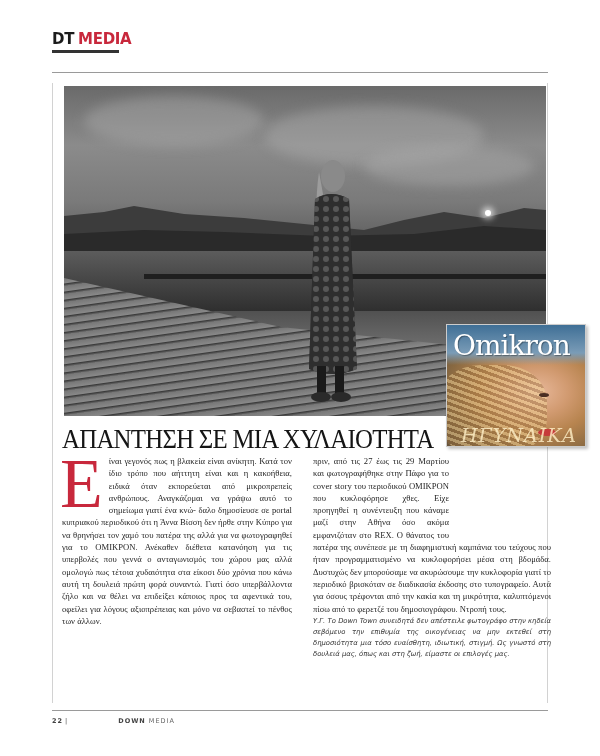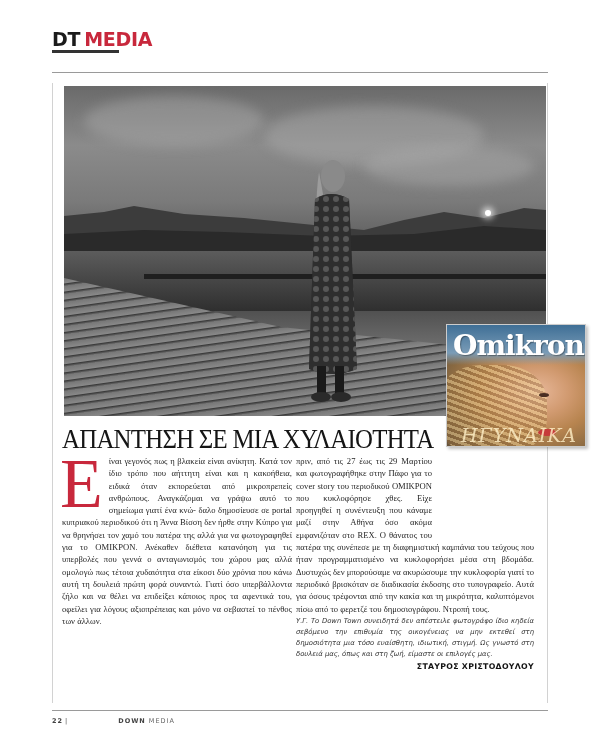--- a/index.html
+++ b/index.html
@@ -1,20 +1,20 @@
 <!DOCTYPE html>
 <html><head>
   <meta charset="utf-8">
   <style>
     * { box-sizing: border-box; margin: 0; padding: 0; }
     html, body { width: 600px; height: 756px; background: #ffffff; overflow: hidden; }
     body { position: relative; font-family: "DejaVu Serif", serif; color: #222; }
 
     .section-header { position: absolute; left: 52px; top: 30px; }
-    .section-header .brand { font-family: "DejaVu Sans", sans-serif; font-weight: bold; font-size: 19px; letter-spacing: -0.3px; line-height: 18px; text-align: right; }
+    .section-header .brand { font-family: "DejaVu Sans", sans-serif; font-weight: bold; font-size: 15px; letter-spacing: -0.3px; line-height: 18px; text-align: right; }
     .section-header .dt { color: #1b1b1b; }
     .section-header .media { color: #c8283c; margin-left: 4px; }
     .section-header .underline { width: 67px; height: 3px; background: #333; margin-top: 2px; }
 
     .top-rule { position: absolute; left: 52px; top: 72px; width: 496px; height: 1px; background: #9a9a9a; }
     .frame { position: absolute; left: 52px; top: 83px; width: 496px; height: 620px; border-left: 1px solid #d2d2d2; border-right: 1px solid #d2d2d2; }
 
     .hero-photo { position: absolute; left: 64px; top: 86px; width: 482px; height: 330px; overflow: hidden;
       background: linear-gradient(180deg, #6a6a6a 0%, #8b8b8b 18%, #7a7a7a 35%, #5d5d5d 48%, #3a3a3a 54%, #565656 60%, #4b4b4b 66%, #6b6b6b 78%, #5a5a5a 100%); }
     .hero-photo .cloud { position: absolute; border-radius: 50%; background: rgba(170,170,170,0.45); filter: blur(6px); }
@@ -22,31 +22,31 @@
     .hero-photo .water { position: absolute; left: 0; top: 165px; width: 100%; height: 60px; background: linear-gradient(180deg, #5c5c5c, #2f2f2f); }
     .hero-photo .pier-rail { position: absolute; left: 80px; top: 188px; width: 402px; height: 5px; background: #1f1f1f; }
     .hero-photo .deck { position: absolute; left: 0; top: 192px; width: 100%; height: 140px;
       background: repeating-linear-gradient(172deg, #777 0px, #888 5px, #3a3a3a 6px, #6e6e6e 8px); clip-path: polygon(0 0, 45% 35%, 100% 55%, 100% 100%, 0 100%); }
     .hero-photo .figure { position: absolute; left: 237px; top: 68px; width: 62px; height: 250px; }
     .hero-photo .lamp { position: absolute; left: 421px; top: 124px; width: 6px; height: 6px; border-radius: 50%; background: #fff; box-shadow: 0 0 6px 3px rgba(255,255,255,0.7); }
 
     .cover-inset { position: absolute; left: 446px; top: 324px; width: 140px; height: 123px; overflow: hidden; border: 1px solid #ccc; box-shadow: 2px 2px 3px rgba(0,0,0,0.25);
       background: radial-gradient(ellipse at 65% 55%, #e8b89a 0%, #d19a70 25%, #b7844f 45%, #8a6a42 70%, #5a4a38 100%); }
     .cover-inset .cover-sky { position: absolute; left: 0; top: 0; width: 100%; height: 40px; background: linear-gradient(180deg, #3f6f96, #7a9cb7 70%, rgba(160,140,110,0)); }
-    .cover-inset .cover-title { position: absolute; left: 6px; top: 4px; font-family: "DejaVu Serif", serif; font-weight: bold; font-size: 28px; color: #fff; letter-spacing: -1px; text-shadow: 1px 1px 1px rgba(0,0,0,0.35); }
+    .cover-inset .cover-title { position: absolute; left: 6px; top: 4px; font-family: "DejaVu Serif", serif; font-weight: normal; font-size: 28px; color: #fff; letter-spacing: -1px; text-shadow: 1px 1px 1px rgba(0,0,0,0.35); }
     .cover-inset .cover-hair { position: absolute; left: -10px; top: 40px; width: 110px; height: 90px; background: repeating-linear-gradient(20deg, rgba(240,210,150,0.5) 0 3px, rgba(150,110,60,0.4) 3px 6px); border-radius: 40%; }
     .cover-inset .cover-lips { position: absolute; left: 91px; top: 104px; width: 18px; height: 7px; border-radius: 50%; background: #c63a3a; }
     .cover-inset .cover-eye { position: absolute; left: 92px; top: 68px; width: 10px; height: 4px; border-radius: 50%; background: #4a2e22; }
     .cover-inset .cover-tagline { position: absolute; left: 14px; top: 99px; font-style: italic; font-size: 19px; color: rgba(255,240,200,0.8); letter-spacing: 1px; }
 
     .headline { position: absolute; left: 62px; top: 424px; font-family: "Liberation Serif", serif; font-size: 27px; font-weight: normal; letter-spacing: -0.8px; color: #151515; white-space: nowrap; transform: scaleX(0.92); transform-origin: left; }
 
     .col { position: absolute; top: 455px; font-family: "Liberation Serif", serif; font-size: 8.6px; line-height: 12.3px; color: #262626; text-align: justify; }
     .col-left { left: 62px; width: 230px; }
-    .col-right { left: 296px; width: 238px; }
+    .col-right { left: 313px; width: 238px; }
     .drop-cap { float: left; font-family: "Liberation Serif", serif; font-size: 70px; line-height: 56px; color: #c8283c; margin: 1px 6px 0 -2px; height: 58px; }
     .col p { margin: 0; }
     .col p + p { margin-top: 1px; }
     .note { font-family: "DejaVu Sans", sans-serif; font-style: italic; font-size: 6.8px; line-height: 11px; color: #333; margin-top: 1px; }
     .byline { font-family: "DejaVu Sans", sans-serif; font-weight: bold; font-size: 7.8px; text-align: right; margin-top: 5px; letter-spacing: 0.3px; color: #111; }
 
     .bottom-rule { position: absolute; left: 52px; top: 710px; width: 496px; height: 1px; background: #9a9a9a; }
     .footer { position: absolute; left: 52px; top: 717px; font-family: "DejaVu Sans", sans-serif; font-size: 6.5px; letter-spacing: 1px; color: #444; }
     .footer .page-num { font-weight: bold; }
     .footer .sep { margin: 0 2px; }
@@ -108,22 +108,21 @@
 <h1 class="headline">ΑΠΑΝΤΗΣΗ ΣΕ ΜΙΑ ΧΥΛΑΙΟΤΗΤΑ</h1>
 
 <div class="col col-left">
   <span class="drop-cap">Ε</span>
   <p><span>ίναι γεγονός πως η βλακεία είναι ανίκητη. Κατά τον ίδιο τρόπο που αήττητη είναι και η κακοήθεια, ειδικά όταν εκπορεύεται από μικροπρεπείς ανθρώπους. Αναγκάζομαι να γράψω αυτό το σημείωμα γιατί ένα κνώ-</span> <span>δαλο δημοσίευσε σε portal κυπριακού περιοδικού ότι η Άννα Βίσση δεν ήρθε στην Κύπρο για να θρηνήσει τον χαμό του πατέρα της αλλά για να φωτογραφηθεί για το ΟΜΙΚΡΟΝ. Ανέκαθεν διέθετα κατανόηση για τις υπερβολές που γεννά ο ανταγωνισμός του χώρου μας αλλά ομολογώ πως τέτοια χυδαιότητα στα είκοσι δύο χρόνια που κάνω αυτή τη δουλειά πρώτη φορά συναντώ. Γιατί όσο υπερβάλλοντα ζήλο και να θέλει να επιδείξει κάποιος προς τα αφεντικά του, οφείλει για λόγους αξιοπρέπειας και μόνο να σεβαστεί το πένθος των άλλων.</span></p>
 </div>
 
 <div class="col col-right">
     <div class="wrap-spacer"></div>
   <p>πριν, από τις 27 έως τις 29 Μαρτίου και φωτογραφήθηκε στην Πάφο για το cover story του περιοδικού ΟΜΙΚΡΟΝ που κυκλοφόρησε χθες. Είχε προηγηθεί η συνέντευξη που κάναμε μαζί στην Αθήνα όσο ακόμα εμφανιζόταν στο REX. Ο θάνατος του πατέρα της συνέπεσε με τη διαφημιστική καμπάνια του τεύχους που ήταν προγραμματισμένο να κυκλοφορήσει μέσα στη βδομάδα. Δυστυχώς δεν μπορούσαμε να ακυρώσουμε την κυκλοφορία γιατί το περιοδικό βρισκόταν σε διαδικασία έκδοσης στο τυπογραφείο. Αυτά για όσους τρέφονται από την κακία και τη μικρότητα, καλυπτόμενοι πίσω από το φερετζέ του δημοσιογράφου. Ντροπή τους.</p>
-  <p class="note">Υ.Γ. Το Down Town συνειδητά δεν απέστειλε φωτογράφο ίδιο κηδεία σεβόμενο την επιθυμία της οικογένειας να μην εκτεθεί στη δημοσιότητα μια τόσο ευαίσθητη, ιδιωτική, στιγμή. Ως γνωστό στη δουλειά μας, όπως και στη ζωή, είμαστε οι επιλογές μας.</p>
-  <p class="byline">ΣΤΑΥΡΟΣ ΧΡΙΣΤΟΔΟΥΛΟΥ</p>
+  <p class="note">Υ.Γ. Το Down Town συνειδητά δεν απέστειλε φωτογράφο στην κηδεία σεβόμενο την επιθυμία της οικογένειας να μην εκτεθεί στη δημοσιότητα μια τόσο ευαίσθητη, ιδιωτική, στιγμή. Ως γνωστό στη δουλειά μας, όπως και στη ζωή, είμαστε οι επιλογές μας.</p>
 </div>
 
 <div class="bottom-rule"></div>
 <div class="footer">
   <span class="page-num">22</span><span class="sep">|</span><span class="down">DOWN</span> <span class="town">MEDIA</span>
 </div>
 
 <style>
   
   .col-right::before { content: ""; float: right; width: 100px; height: 0; }

